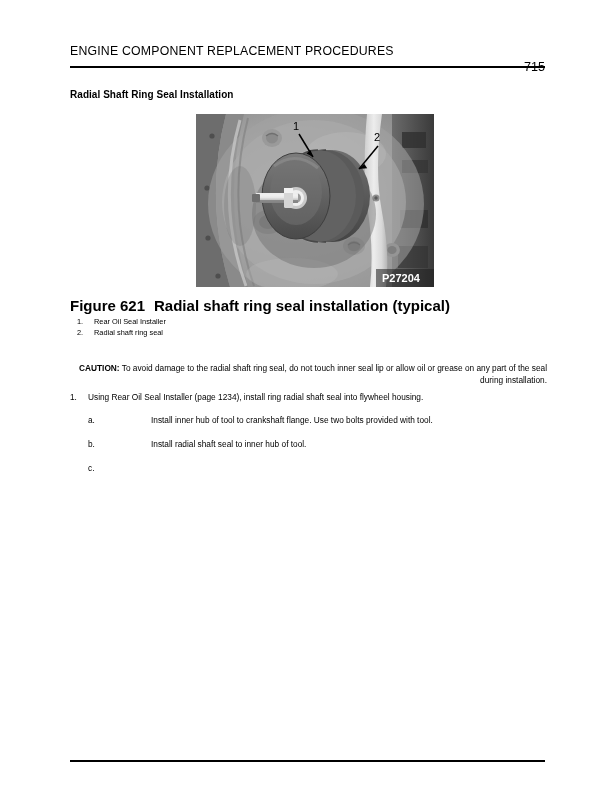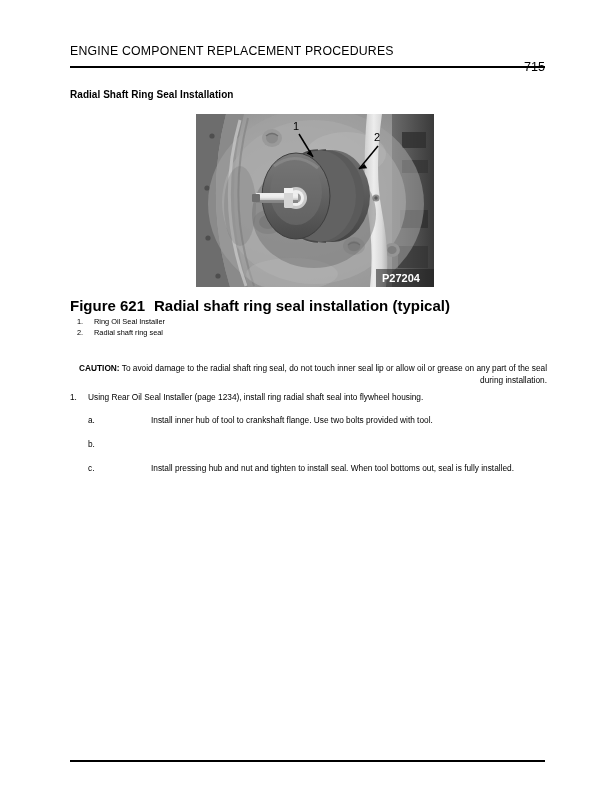--- a/index.html
+++ b/index.html
@@ -310,21 +310,21 @@
     </svg>
   </div>
 
   <div class="figure-caption">
     <span class="fignum">Figure 621</span><span>Radial shaft ring seal installation (typical)</span>
   </div>
 
   <div class="legend">
     <div class="legend-row">
       <span class="legend-num">1.</span>
-      <span class="legend-text">Ring Oil Seal Installer</span>
+      <span class="legend-text">Rear Oil Seal Installer</span>
     </div>
     <div class="legend-row">
       <span class="legend-num">2.</span>
       <span class="legend-text">Radial shaft ring seal</span>
     </div>
   </div>
 
   <div class="caution"><span class="caution-label">CAUTION:</span><span> To avoid damage to the radial shaft ring seal, do not touch inner seal lip or allow oil or grease on any part of the seal during installation.</span></div>
 
   <div class="steps">
@@ -334,22 +334,22 @@
     </div>
   </div>
 
   <div class="substeps">
     <div class="substep-row">
       <span class="substep-marker">a.</span>
       <span class="substep-text">Install inner hub of tool to crankshaft flange.  Use two bolts provided with tool.</span>
     </div>
     <div class="substep-row">
       <span class="substep-marker">b.</span>
+      <span class="substep-text">Install radial shaft seal to inner hub of tool.</span>
     </div>
     <div class="substep-row">
       <span class="substep-marker">c.</span>
-      <span class="substep-text">Install pressing hub and nut and tighten to install seal.  When tool bottoms out, seal is fully installed.</span>
     </div>
   </div>
 
   <div class="footer-rule"></div>
 
 </div>
 
 </body></html>

